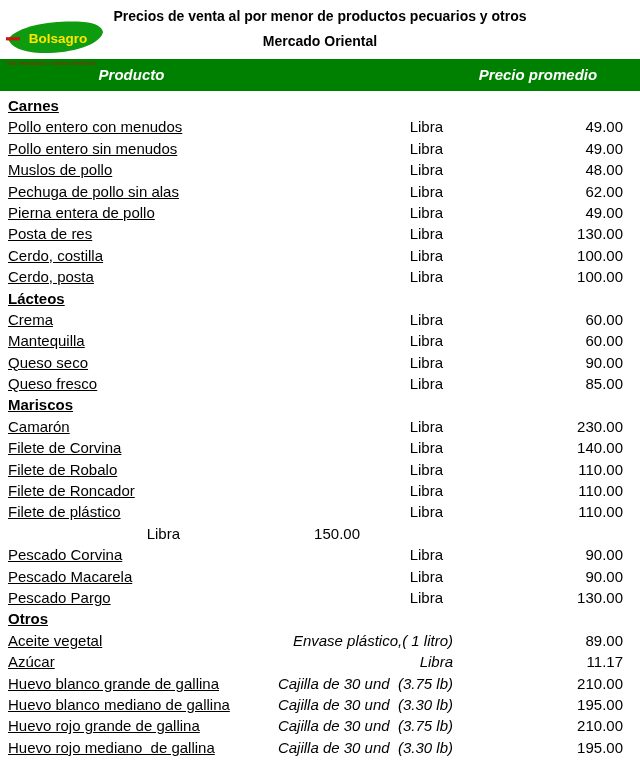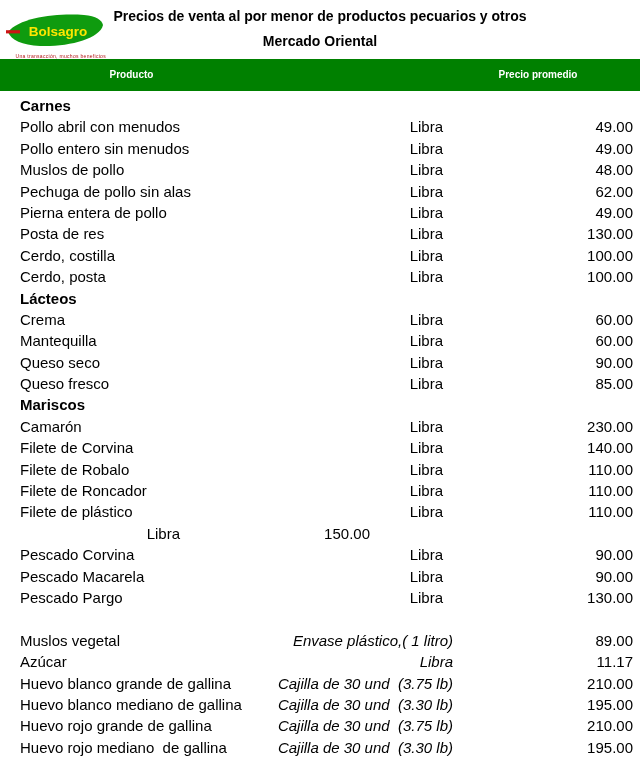--- a/index.html
+++ b/index.html
@@ -17,59 +17,60 @@
   .title-line {
     font-size: 14px;
     font-weight: bold;
     line-height: 18px;
     margin-bottom: 7px;
     color: #000000;
   }
   .logo-wrap {
     position: absolute;
     left: 6px;
-    top: 12px;
+    top: 19px;
     width: 100px;
-    text-align: right;
+    text-align: left;
   }
   .logo-tagline {
     font-size: 5px;
     letter-spacing: 0.3px;
     color: #b31313;
     line-height: 6px;
     margin-top: 1px;
     white-space: nowrap;
   }
   .table-header {
     display: flex;
     height: 32px;
     line-height: 32px;
     background: #008000;
     color: #ffffff;
     font-weight: bold;
-    font-size: 10px;
+    font-size: 15px;
     margin-top: 9px;
+    font-style: italic;
   }
   .col-product { width: 263px; }
   .col-unit    { width: 192px; }
   .col-price   { width: 185px; }
   .table-header .col-product { text-align: center; }
   .table-header .col-unit    { text-align: center; padding-right: 2px; margin-top: 44px; }
   .table-header .col-price   { text-align: center; padding-right: 19px; }
   .table-body { padding-top: 4px; }
   .row {
     display: flex;
     height: 21.4px;
     line-height: 21.4px;
     font-size: 15px;
     white-space: pre;
   }
-  .cell-product { width: 263px; padding-left: 20px; overflow: hidden; }
+  .cell-product { width: 263px; padding-left: 8px; overflow: hidden; text-decoration: underline; }
   .cell-unit    { width: 192px; text-align: right; padding-right: 12px; }
-  .cell-price   { width: 185px; text-align: right; padding-right: 7px; }
+  .cell-price   { width: 185px; text-align: right; padding-right: 17px; }
   .row.otros .cell-unit { padding-right: 2px; font-style: italic; }
   .section-row .cell-product { font-weight: bold; }
 </style>
 </head>
 <body>
 
 <div class="page">
 
   <div class="titles">
     <div class="title-line">Precios de venta al por menor de productos pecuarios y otros</div>
@@ -86,21 +87,21 @@
   </div>
 
   <div class="table-header">
     <div class="col-product">Producto</div>
     <div class="col-unit">Unidad de venta</div>
     <div class="col-price">Precio promedio</div>
   </div>
 
   <div class="table-body">
       <div class="row section-row"><div class="cell-product">Carnes</div><div class="cell-unit"></div><div class="cell-price"></div></div>
-      <div class="row"><div class="cell-product">Pollo abril con menudos</div><div class="cell-unit">Libra</div><div class="cell-price">49.00</div></div>
+      <div class="row"><div class="cell-product">Pollo entero con menudos</div><div class="cell-unit">Libra</div><div class="cell-price">49.00</div></div>
       <div class="row"><div class="cell-product">Pollo entero sin menudos</div><div class="cell-unit">Libra</div><div class="cell-price">49.00</div></div>
       <div class="row"><div class="cell-product">Muslos de pollo</div><div class="cell-unit">Libra</div><div class="cell-price">48.00</div></div>
       <div class="row"><div class="cell-product">Pechuga de pollo sin alas</div><div class="cell-unit">Libra</div><div class="cell-price">62.00</div></div>
       <div class="row"><div class="cell-product">Pierna entera de pollo</div><div class="cell-unit">Libra</div><div class="cell-price">49.00</div></div>
       <div class="row"><div class="cell-product">Posta de res</div><div class="cell-unit">Libra</div><div class="cell-price">130.00</div></div>
       <div class="row"><div class="cell-product">Cerdo, costilla</div><div class="cell-unit">Libra</div><div class="cell-price">100.00</div></div>
       <div class="row"><div class="cell-product">Cerdo, posta</div><div class="cell-unit">Libra</div><div class="cell-price">100.00</div></div>
       <div class="row section-row"><div class="cell-product">Lácteos</div><div class="cell-unit"></div><div class="cell-price"></div></div>
       <div class="row"><div class="cell-product">Crema</div><div class="cell-unit">Libra</div><div class="cell-price">60.00</div></div>
       <div class="row"><div class="cell-product">Mantequilla</div><div class="cell-unit">Libra</div><div class="cell-price">60.00</div></div>
@@ -109,22 +110,22 @@
       <div class="row section-row"><div class="cell-product">Mariscos</div><div class="cell-unit"></div><div class="cell-price"></div></div>
       <div class="row"><div class="cell-product">Camarón</div><div class="cell-unit">Libra</div><div class="cell-price">230.00</div></div>
       <div class="row"><div class="cell-product">Filete de Corvina</div><div class="cell-unit">Libra</div><div class="cell-price">140.00</div></div>
       <div class="row"><div class="cell-product">Filete de Robalo</div><div class="cell-unit">Libra</div><div class="cell-price">110.00</div></div>
       <div class="row"><div class="cell-product">Filete de Roncador</div><div class="cell-unit">Libra</div><div class="cell-price">110.00</div></div>
       <div class="row"><div class="cell-product">Filete de plástico</div><div class="cell-unit">Libra</div><div class="cell-price">110.00</div></div>
       <div class="row"><div class="cell-unit">Libra</div><div class="cell-price">150.00</div></div>
       <div class="row"><div class="cell-product">Pescado Corvina</div><div class="cell-unit">Libra</div><div class="cell-price">90.00</div></div>
       <div class="row"><div class="cell-product">Pescado Macarela</div><div class="cell-unit">Libra</div><div class="cell-price">90.00</div></div>
       <div class="row"><div class="cell-product">Pescado Pargo</div><div class="cell-unit">Libra</div><div class="cell-price">130.00</div></div>
-      <div class="row section-row"><div class="cell-unit"></div><div class="cell-price"></div></div>
-      <div class="row otros"><div class="cell-product">Muslos vegetal</div><div class="cell-unit">Envase plástico,( 1 litro)</div><div class="cell-price">89.00</div></div>
+      <div class="row section-row"><div class="cell-product">Otros</div><div class="cell-unit"></div><div class="cell-price"></div></div>
+      <div class="row otros"><div class="cell-product">Aceite vegetal</div><div class="cell-unit">Envase plástico,( 1 litro)</div><div class="cell-price">89.00</div></div>
       <div class="row otros"><div class="cell-product">Azúcar</div><div class="cell-unit">Libra</div><div class="cell-price">11.17</div></div>
       <div class="row otros"><div class="cell-product">Huevo blanco grande de gallina</div><div class="cell-unit">Cajilla de 30 und  (3.75 lb)</div><div class="cell-price">210.00</div></div>
       <div class="row otros"><div class="cell-product">Huevo blanco mediano de gallina</div><div class="cell-unit">Cajilla de 30 und  (3.30 lb)</div><div class="cell-price">195.00</div></div>
       <div class="row otros"><div class="cell-product">Huevo rojo grande de gallina</div><div class="cell-unit">Cajilla de 30 und  (3.75 lb)</div><div class="cell-price">210.00</div></div>
       <div class="row otros"><div class="cell-product">Huevo rojo mediano  de gallina</div><div class="cell-unit">Cajilla de 30 und  (3.30 lb)</div><div class="cell-price">195.00</div></div>
     </div>
 
 </div>
 
 </body></html>

